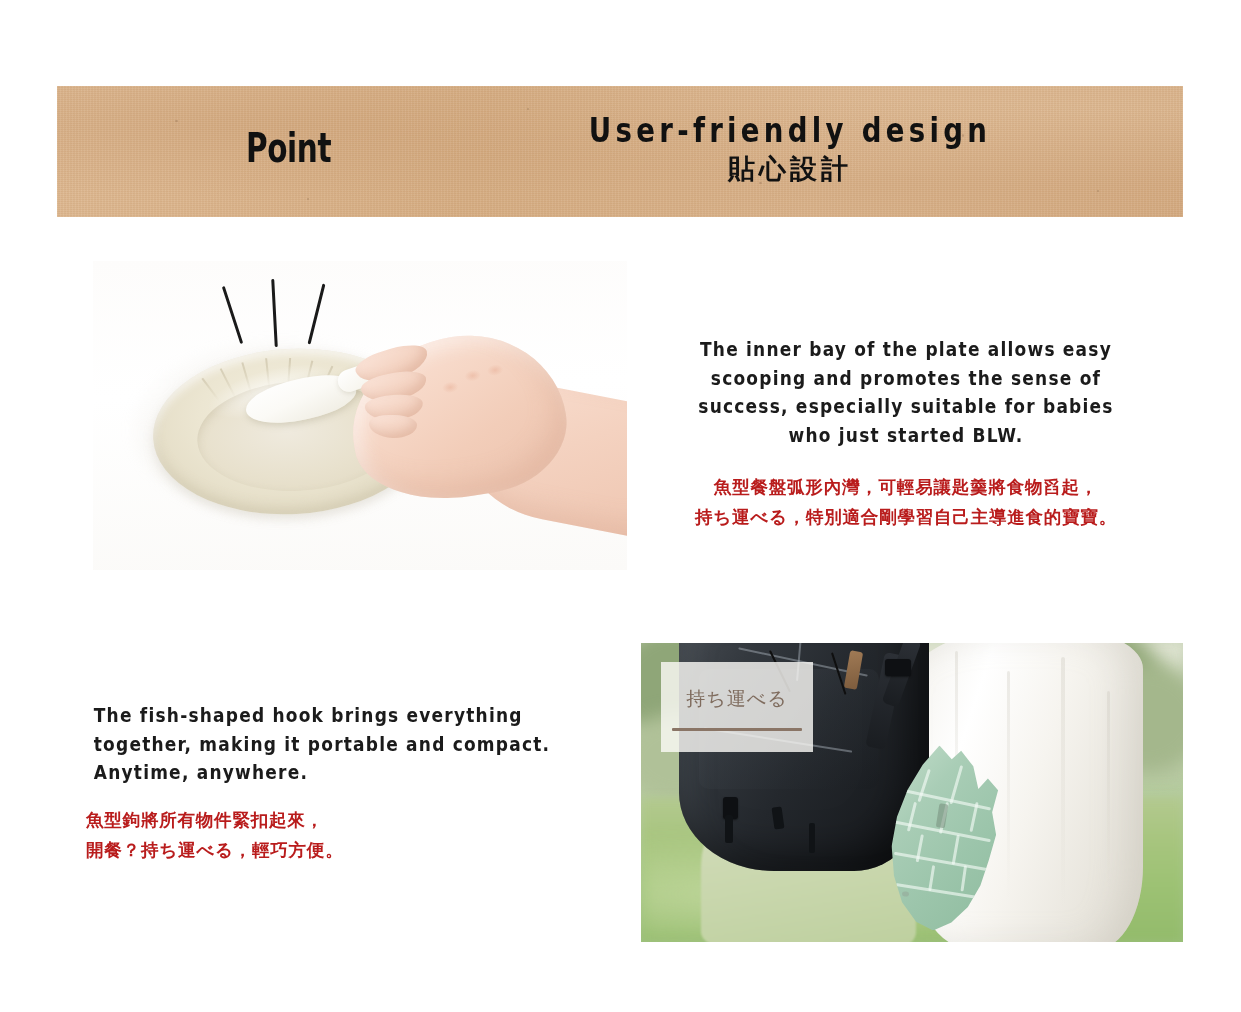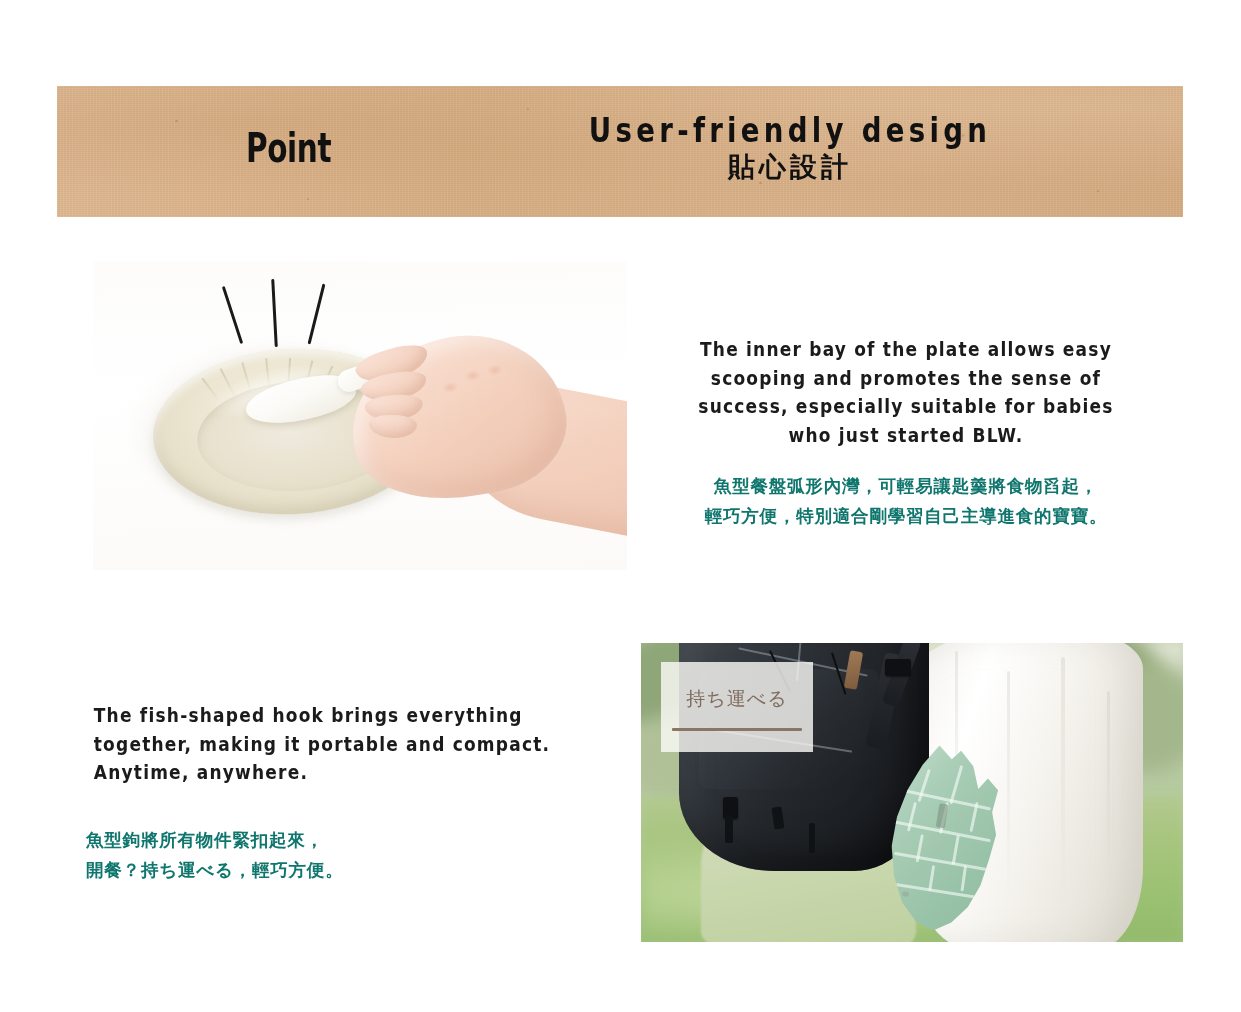--- a/index.html
+++ b/index.html
@@ -74,21 +74,21 @@
     font-family: "Liberation Sans Narrow", "DejaVu Sans Condensed", "Liberation Sans", sans-serif;
     font-size: 33px;
     font-weight: 700;
     color: #111111;
     letter-spacing: 4.6px;
     line-height: 38px;
     transform: scaleX(0.93);
   }
 
   .banner-title-zh {
-    font-family: Liberation Mono, monospace;
+    font-family: Liberation Sans, sans-serif;
     font-size: 27px;
     font-weight: 700;
     color: #111111;
     letter-spacing: 4px;
     line-height: 32px;
     margin-top: 3px;
   }
 
   
   .photo-plate {
@@ -250,24 +250,24 @@
   .para-en {
     font-family: "Liberation Sans Narrow", "DejaVu Sans Condensed", "Liberation Sans", sans-serif;
     font-size: 19.5px;
     font-weight: 700;
     color: #1b1b1b;
     letter-spacing: 1.25px;
     line-height: 28.5px;
     transform: scaleX(0.97);
   }
   .para-zh {
-    font-family: Liberation Mono, monospace;
+    font-family: Liberation Sans, sans-serif;
     font-size: 17.5px;
     font-weight: 700;
-    color: #0f766e;
+    color: #b91c1c;
     letter-spacing: 0.8px;
     line-height: 30px;
   }
   .gap-zh { margin-top: 22px; }
 
   
   .text-block-2 {
     position: absolute;
     left: 86px;
     top: 702px;
@@ -532,31 +532,31 @@
 
   <div class="text-block-1">
     <div class="para-en">
       <div>The inner bay of the plate allows easy</div>
       <div>scooping and promotes the sense of</div>
       <div>success, especially suitable for babies</div>
       <div>who just started BLW.</div>
     </div>
     <div class="para-zh gap-zh">
       <div>魚型餐盤弧形內灣，可輕易讓匙羹將食物舀起，</div>
-      <div>輕巧方便，特別適合剛學習自己主導進食的寶寶。</div>
+      <div>持ち運べる，特別適合剛學習自己主導進食的寶寶。</div>
     </div>
   </div>
 
   <div class="text-block-2">
     <div class="para-en">
       <div>The fish-shaped hook brings everything</div>
       <div>together, making it portable and compact.</div>
       <div>Anytime, anywhere.</div>
     </div>
-    <div class="para-zh" style="margin-top:38px;">
+    <div class="para-zh" style="margin-top:17px;">
       <div>魚型鉤將所有物件緊扣起來，</div>
       <div>開餐？持ち運べる，輕巧方便。</div>
     </div>
   </div>
 
   <div class="photo-bag">
     <div class="bg-sky"></div>
     <div class="bg-tree" style="left:-30px;top:-20px;width:150px;height:120px;background:#8fa678;"></div>
     <div class="bg-tree" style="left:60px;top:-34px;width:170px;height:110px;background:#9aae82;"></div>
     <div class="bg-tree" style="left:330px;top:-28px;width:190px;height:130px;background:#93a97a;"></div>

